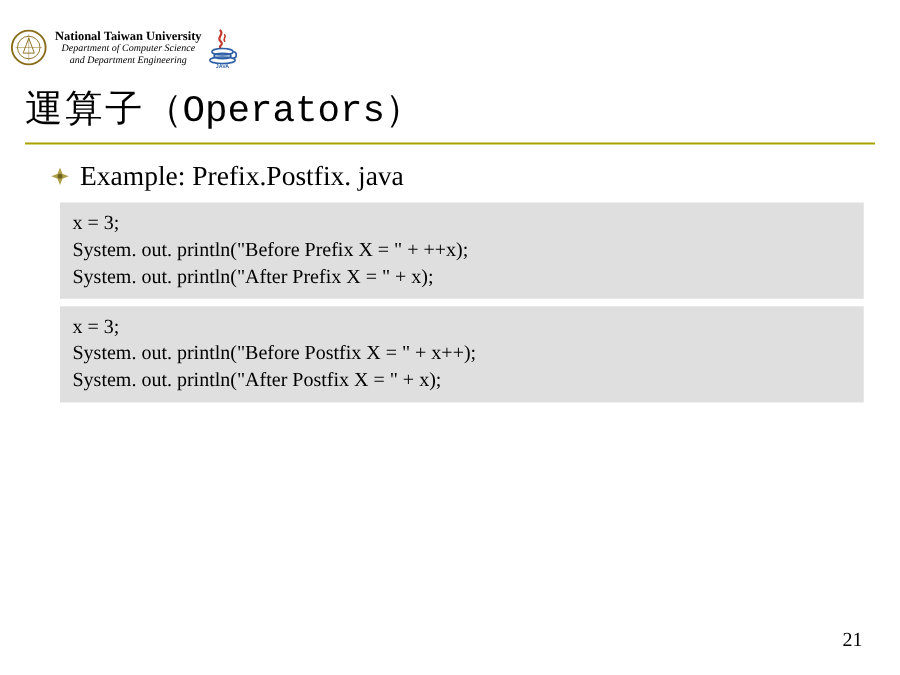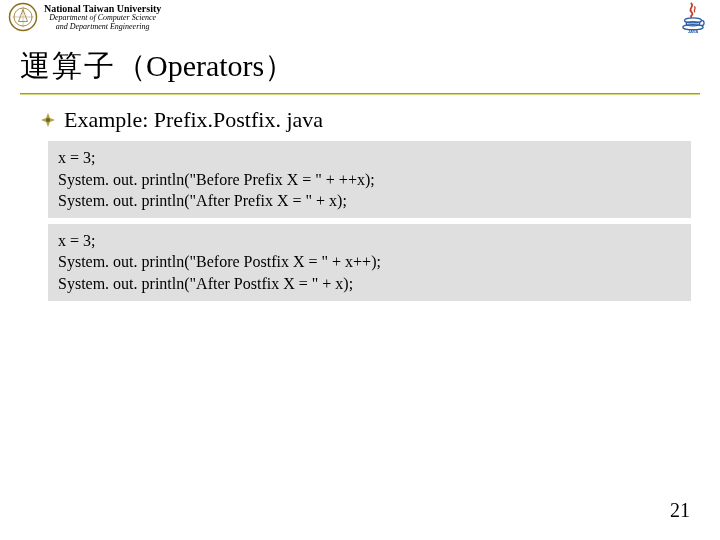--- a/index.html
+++ b/index.html
@@ -9,22 +9,22 @@
     height: 540px;
     background: #ffffff;
     font-family: "Times New Roman", serif;
     color: #000;
     position: relative;
     overflow: hidden;
   }
   .header {
     display: flex;
     align-items: center;
-    justify-content: space-between;
-    padding: 0 10px 2px 8px;
+    justify-content: flex-start;
+    padding: 21px 10px 2px 8px;
   }
   .header-left {
     display: flex;
     align-items: center;
   }
   .ntu-text {
     margin-left: 6px;
     line-height: 1.1;
     text-align: center;
   }
@@ -37,21 +37,21 @@
     font-size: 8px;
     font-family: Liberation Serif, serif;
   }
   .title {
     font-size: 30px;
     margin: 10px 20px 0 20px;
     letter-spacing: 2px;
     font-family: "Microsoft JhengHei", "PMingLiU", "Times New Roman", serif;
   }
   .title .ops {
-    font-family: Liberation Serif, serif;
+    font-family: Liberation Mono, monospace;
     letter-spacing: 0;
   }
   .title-rule {
     margin: 6px 20px 12px 20px;
     height: 2px;
     background: linear-gradient(to bottom, #a9a000 0%, #a9a000 50%, #d6d67a 50%, #d6d67a 100%);
   }
   .subtitle-row {
     display: flex;
     align-items: center;
@@ -73,21 +73,21 @@
     padding: 6px 10px;
     font-family: "Times New Roman", serif;
     font-size: 16px;
     line-height: 1.35;
     white-space: pre;
   }
   .page-num {
     position: absolute;
     right: 30px;
     bottom: 18px;
-    font-size: 20px;
+    font-size: 16px;
   }
 </style>
 </head>
 <body>
 
 <div class="header">
   <div class="header-left">
     <svg class="logo" width="30" height="30" viewBox="0 0 40 40">
       <circle cx="20" cy="20" r="18" fill="none" stroke="#8a6d1a" stroke-width="2"></circle>
       <circle cx="20" cy="20" r="12" fill="none" stroke="#8a6d1a" stroke-width="1"></circle>

